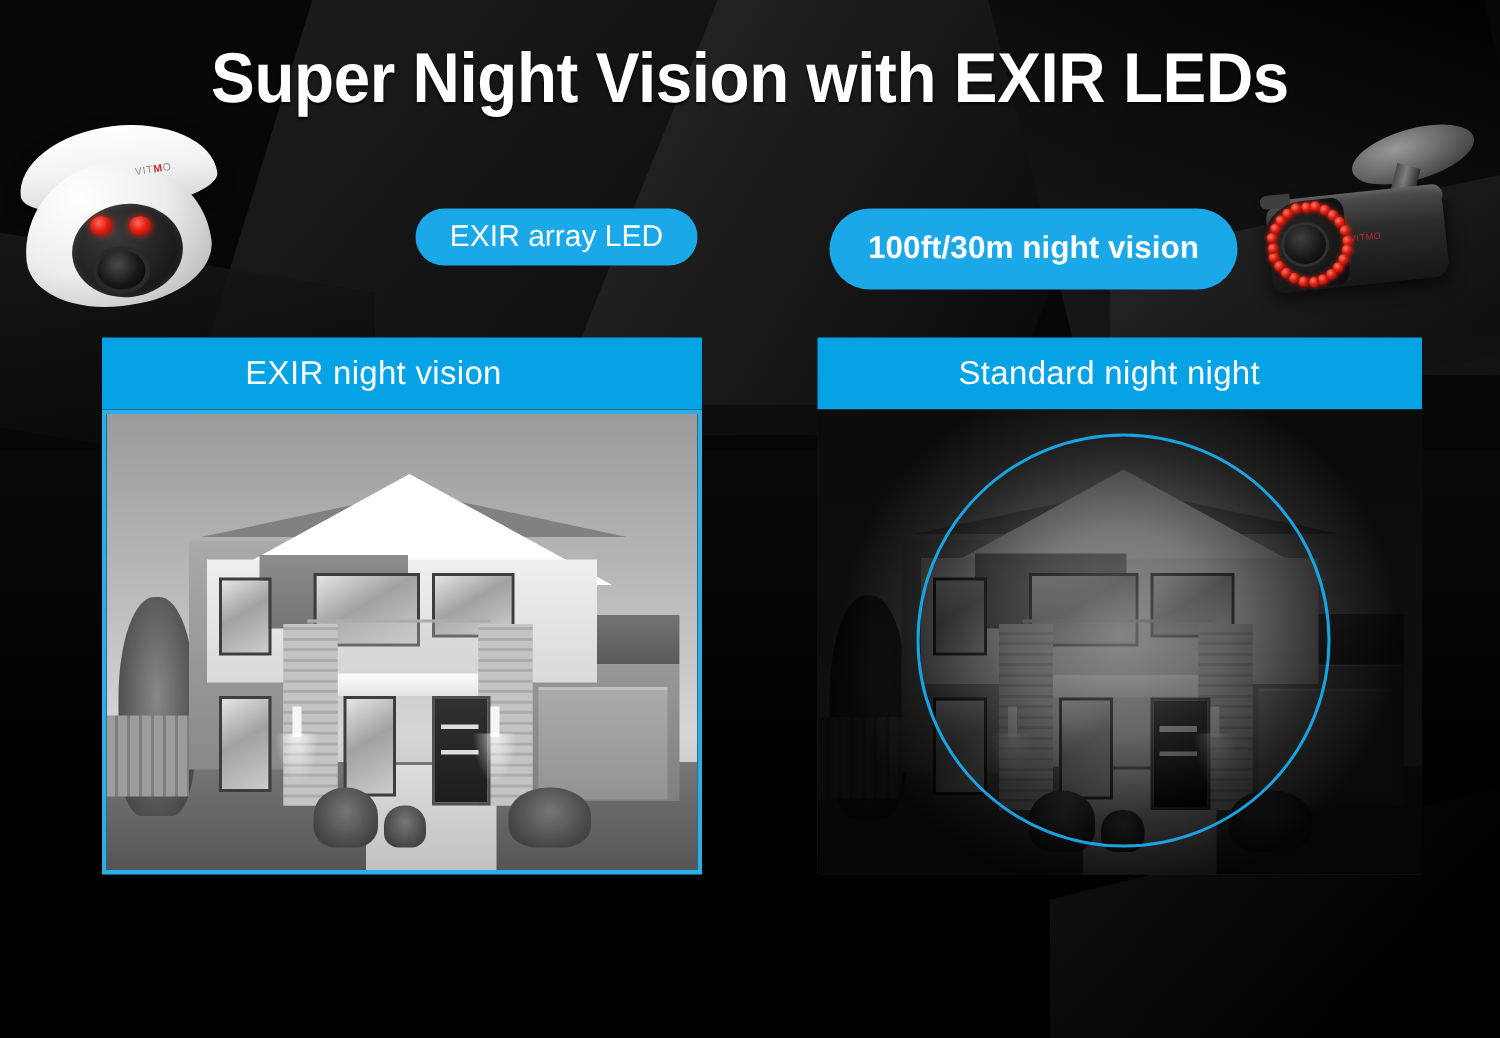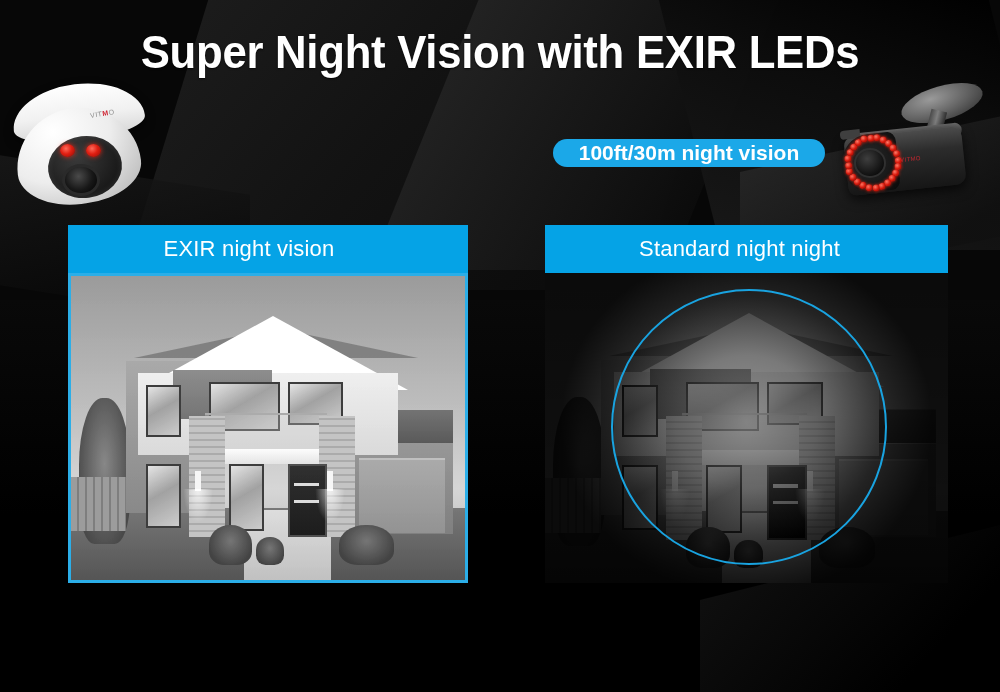--- a/index.html
+++ b/index.html
@@ -109,21 +109,21 @@
     box-sizing: border-box;
   }
   .badge-left {
     left: 277px;  top: 139px;
     width: 188px; height: 38px;
     font-size: 20px;
     font-weight: normal;
   }
   .badge-right {
     left: 553px;  top: 139px;
-    width: 272px; height: 28px;
+    width: 272px; height: 54px;
     font-size: 21px;
     font-weight: bold;
   }
 
   
   .panel {
     position: absolute;
     top: 225px;
   }
   .panel-left  { left: 68px;  width: 400px; }
@@ -470,20 +470,23 @@
   <div class="facet facet-a"></div>
   <div class="facet facet-b"></div>
   <div class="facet facet-c"></div>
   <div class="facet facet-d"></div>
   <div class="facet facet-e"></div>
   <div class="facet facet-f"></div>
   <div class="facet facet-g"></div>
 
   <div class="title">Super Night Vision with EXIR LEDs</div>
 
+  <div class="badge badge-left">
+    <span>EXIR array LED</span>
+  </div>
   <div class="badge badge-right">
     <span>100ft/30m night vision</span>
   </div>
 
   <div class="panel panel-left">
     <div class="panel-header">
       <span>EXIR night vision</span>
     </div>
     <div class="panel-body">
       <div class="scene scene-exir">

